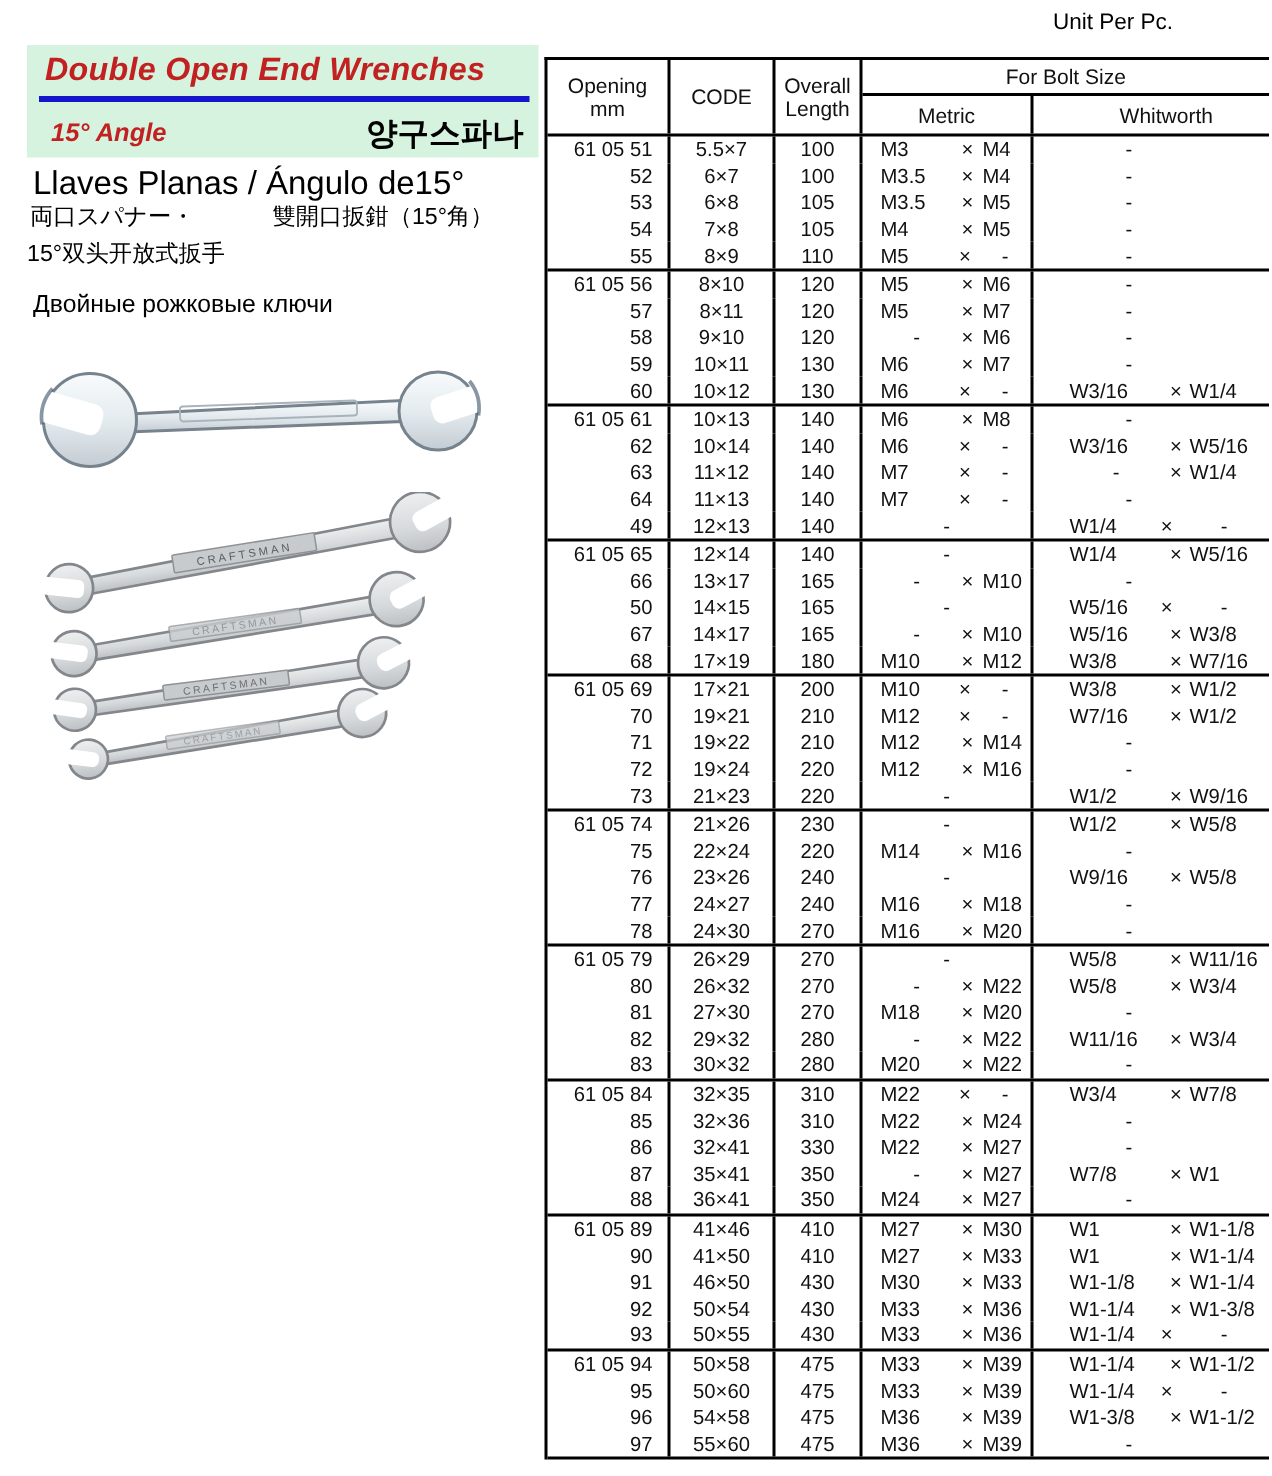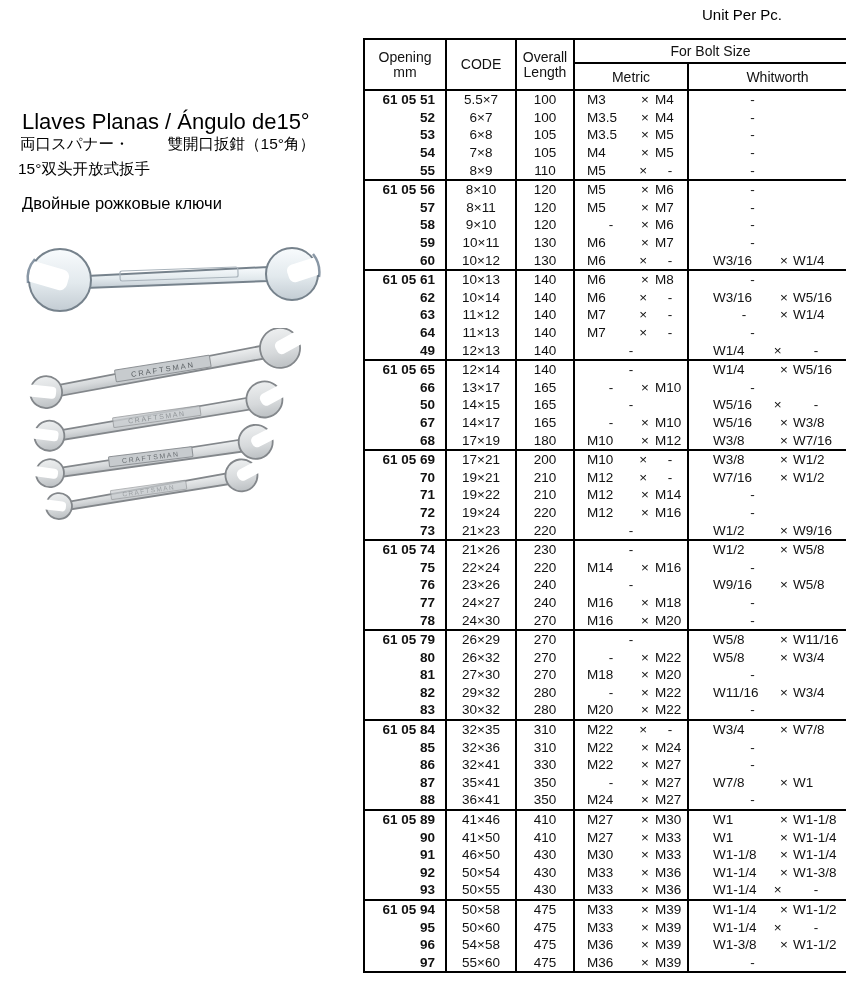--- a/index.html
+++ b/index.html
@@ -21,21 +21,21 @@
   .title-box{position:absolute;left:18px;top:30px;width:341px;height:75px;background:var(--green);}
   .page-title{position:absolute;left:12px;top:4px;font-size:21.5px;font-weight:bold;font-style:italic;color:var(--red);letter-spacing:.2px;white-space:nowrap;}
   .title-rule{position:absolute;left:8px;right:6px;top:34px;height:4px;background:var(--blue);}
   .angle-label{position:absolute;left:16px;bottom:6px;font-size:17px;font-weight:bold;font-style:italic;color:var(--red);}
   .korean-title{position:absolute;right:10px;bottom:2px;font-size:21px;font-weight:bold;color:#000;}
 
   
   .lang{position:absolute;white-space:nowrap;color:#000;}
   .spanish-label{left:22px;top:109px;font-size:22px;}
   .japanese-label{left:20px;top:134px;font-size:15.5px;}
-  .japanese-label .seg2{margin-left:38px;}
+  .japanese-label .seg2{margin-left:52px;}
   .chinese-label{left:18px;top:159px;font-size:15.5px;}
   .russian-label{left:22px;top:194px;font-size:16.5px;}
 
   
   .photo{position:absolute;}
   .photo-single{left:16px;top:236px;}
   .photo-set{left:20px;top:328px;}
 
   
   .spec-table{position:absolute;left:363px;top:38px;width:483px;
@@ -44,21 +44,21 @@
   .thead{display:grid;grid-template-columns:82px 70px 58px 1fr;height:51px;border-bottom:2px solid var(--line);font-size:14px;}
   .hcell{display:flex;flex-direction:column;justify-content:center;align-items:center;line-height:15px;border-right:2px solid var(--line);}
   .h-bolt-wrap{display:flex;flex-direction:column;text-align:center;}
   .h-bolt{height:24px;display:flex;align-items:center;justify-content:center;border-bottom:2px solid var(--line);}
   .h-sub{flex:1;display:grid;grid-template-columns:114px 1fr;}
   .h-metric{display:flex;align-items:center;justify-content:center;border-right:2px solid var(--line);}
   .h-whit{display:flex;align-items:center;justify-content:center;padding-left:20px;}
 
   .tgroup{display:grid;grid-template-columns:82px 70px 58px 114px 1fr;grid-auto-rows:17.6px;border-bottom:2px solid var(--line);}
   .cell{display:flex;align-items:center;overflow:hidden;}
-  .c-code{justify-content:flex-end;padding-right:10px;font-weight:bold;border-right:2px solid var(--line);}
+  .c-code{justify-content:flex-end;padding-right:10px;font-weight:normal;border-right:2px solid var(--line);}
   .c-open{justify-content:center;border-right:2px solid var(--line);}
   .c-len{justify-content:center;border-right:2px solid var(--line);}
   .c-met{padding-left:12px;border-right:2px solid var(--line);}
   .c-whi{padding-left:24px;}
   .pa{width:48px;}
   .c-whi .pa{width:62px;}
   .px{width:20px;text-align:center;}
   .c-whi .px{width:18px;}
   .pb{flex:1;}
   .dc{text-align:center;}
@@ -68,20 +68,26 @@
   .cell.dash{justify-content:center;padding-left:0;}
   .c-whi.dash{padding-right:30px;}
 </style>
 </head>
 <body>
 
 <div class="page">
 
   <div class="unit-label">Unit Per Pc.</div>
 
+  <div class="title-box">
+    <div class="page-title">Double Open End Wrenches</div>
+    <div class="title-rule"></div>
+    <div class="angle-label">15° Angle</div>
+    <div class="korean-title">양구스파나</div>
+  </div>
 
   <div class="lang spanish-label">Llaves Planas / Ángulo de15°</div>
   <div class="lang japanese-label">
     <span class="seg1">両口スパナー・</span><span class="seg2">雙開口扳鉗（15°角）</span>
   </div>
   <div class="lang chinese-label">15°双头开放式扳手</div>
   <div class="lang russian-label">Двойные рожковые ключи</div>
 
   <svg class="photo photo-single" width="320" height="84" viewBox="0 0 320 84">
     <defs>

